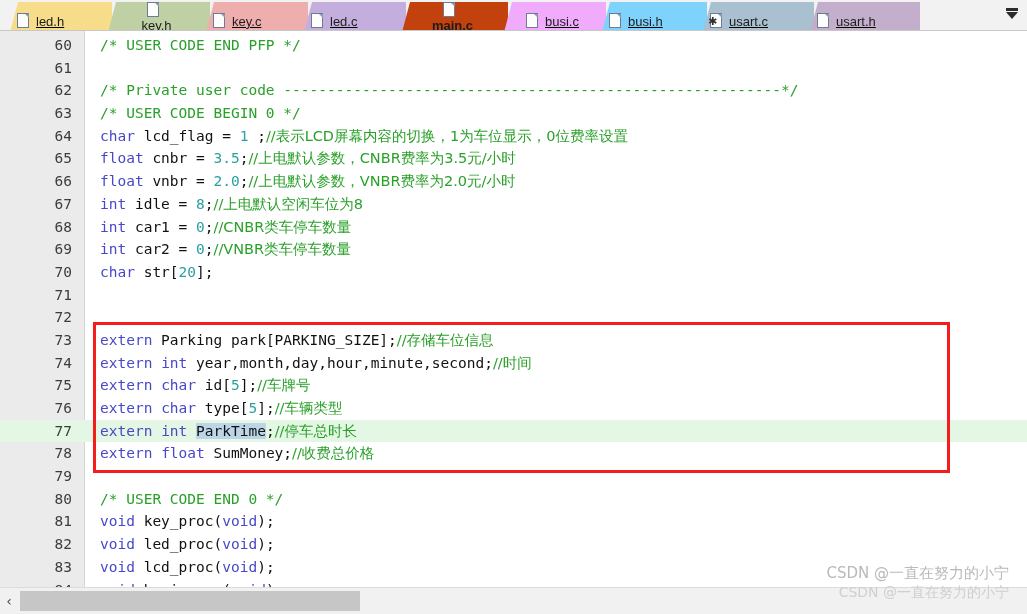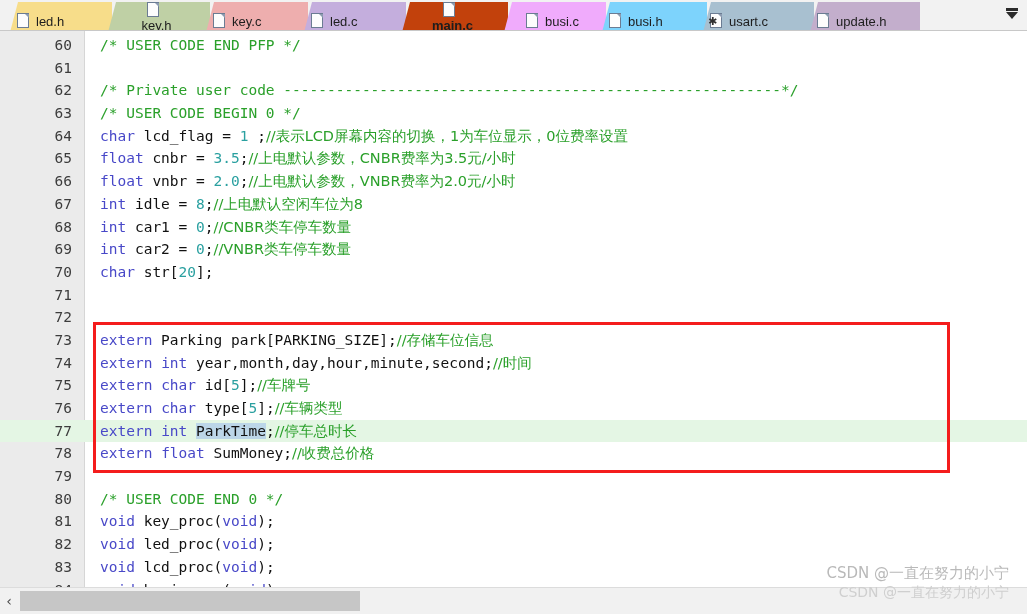--- a/index.html
+++ b/index.html
@@ -26,20 +26,21 @@
     height: 38px;
     display: flex;
     align-items: center;
     box-sizing: border-box;
     padding-left: 9px;
     padding-right: 12px;
     
     clip-path: polygon(10px 0, 100% 0, 100% 100%, 0 100%);
     cursor: pointer;
     user-select: none;
+    text-decoration: underline;
   }
   .tab .ficon {
     position: relative;
     width: 13px; height: 16px;
     flex: 0 0 auto;
     margin-right: 6px;
   }
   .tab .ficon .page {
     position: absolute; left: 0; top: 0;
     width: 12px; height: 15px;
@@ -255,21 +256,21 @@
         <span class="fold"></span>
         <span class="ast">✱</span>
       </span>
       <span class="tlabel">usart.c</span>
     </div>
     <div class="tab" style="left: 808px; width: 112px; background: rgb(195, 174, 204);">
       <span class="ficon">
         <span class="page"></span>
         <span class="fold"></span>
       </span>
-      <span class="tlabel">update.h</span>
+      <span class="tlabel">usart.h</span>
     </div>
     <div id="tab-overflow">
       <span class="bar1"></span>
       <span class="tri"></span>
     </div>
   </div>
 
 <div id="editor">
   <div id="gutter-bg"></div>
   <div id="code-area">

